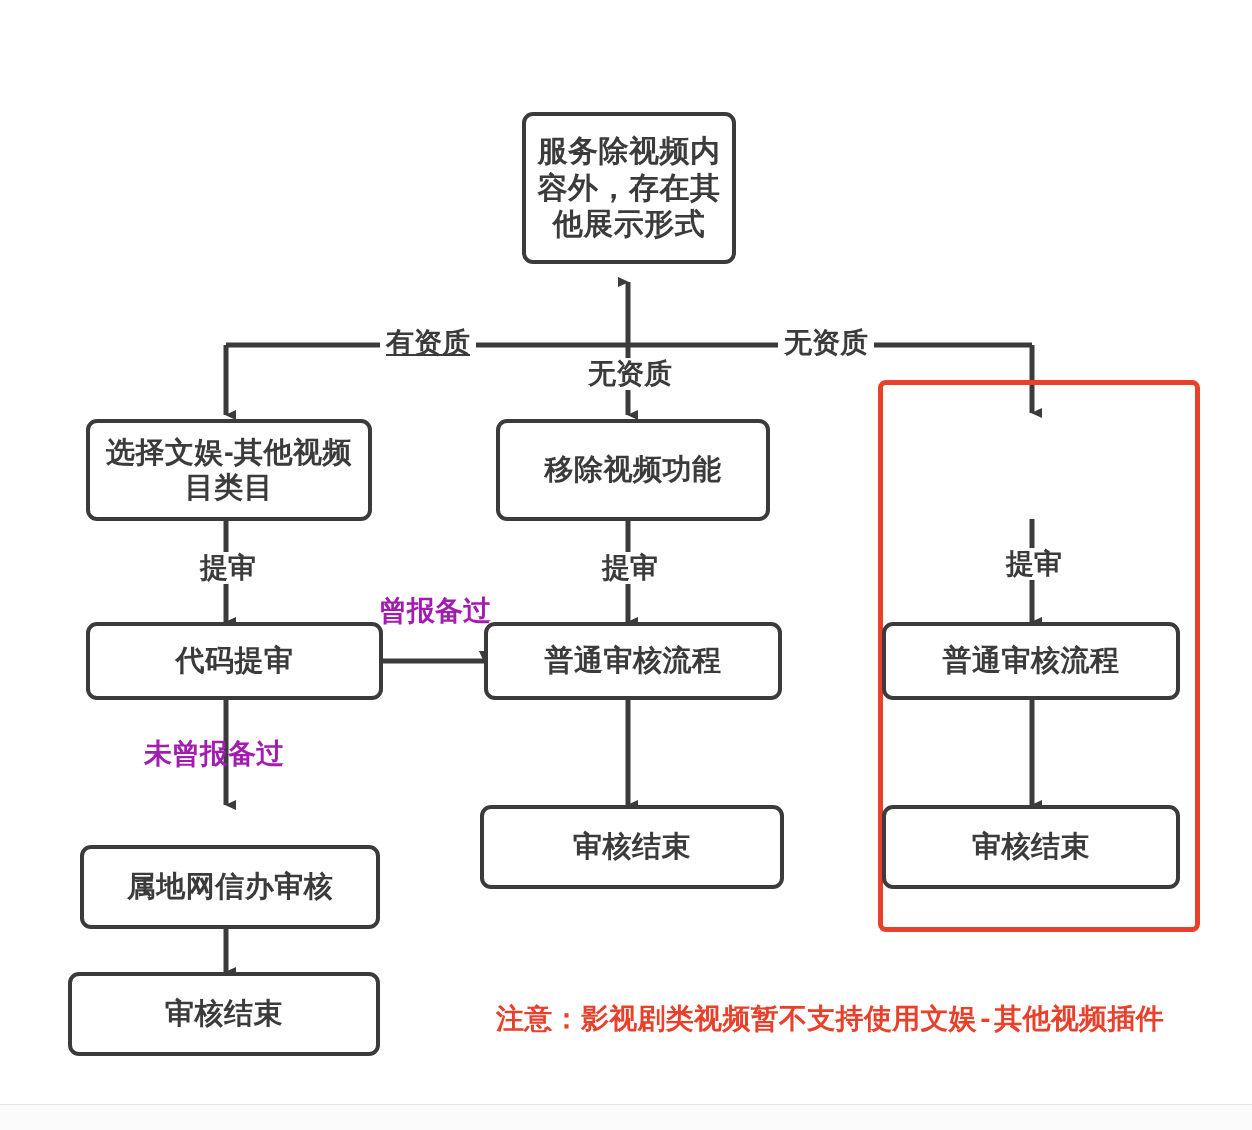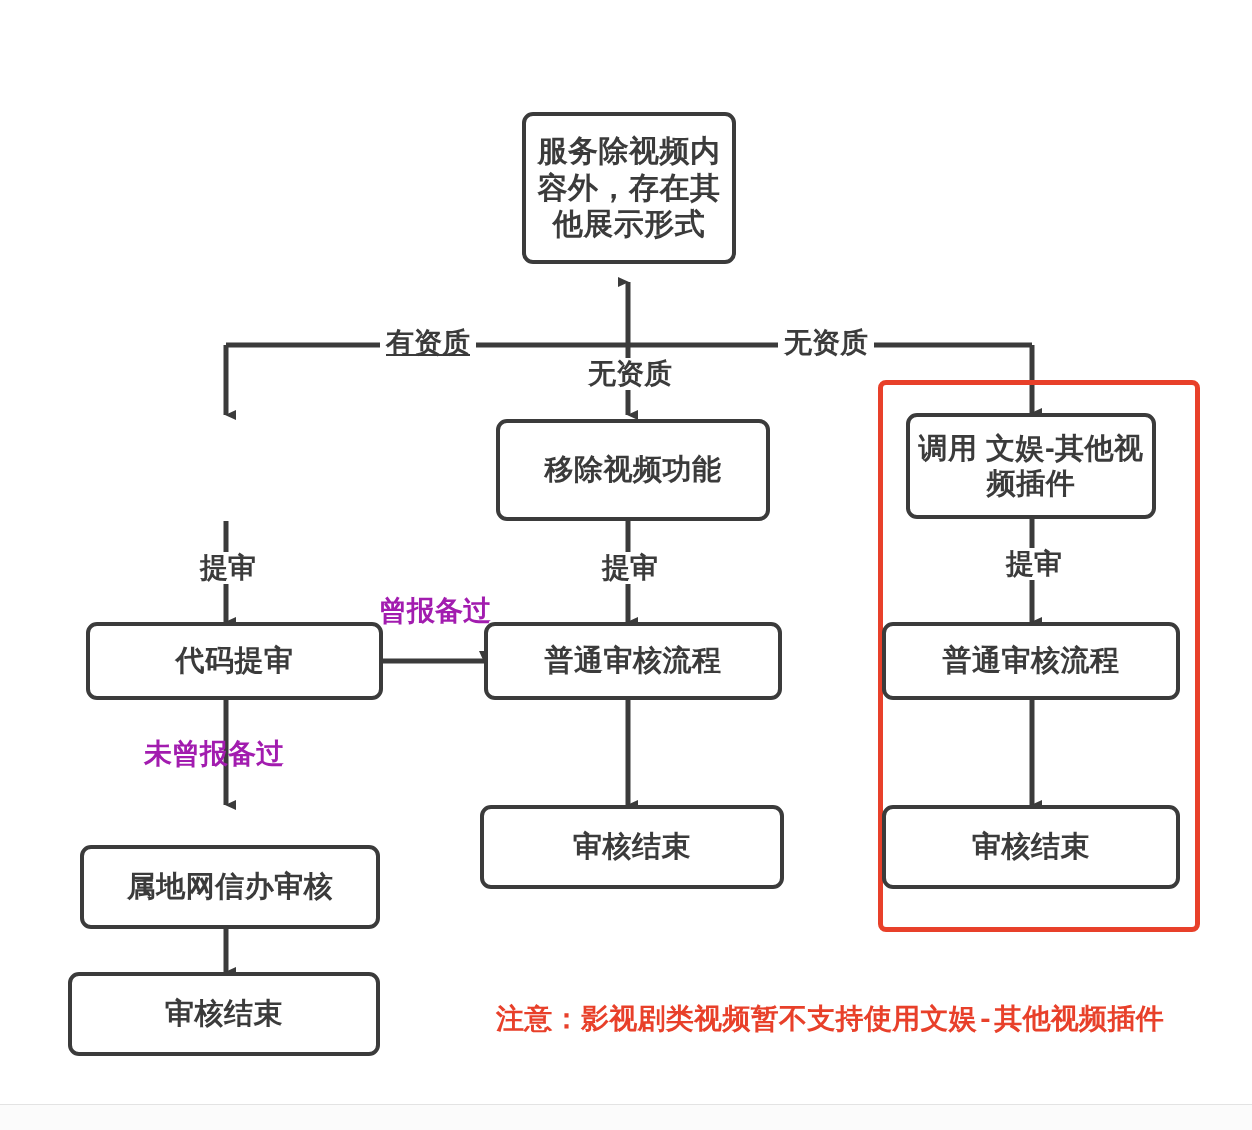--- a/index.html
+++ b/index.html
@@ -128,20 +128,23 @@
       <path d="M1032,700 L1032,805" marker-end="url(#arrow-down)"></path>
     </g>
   </svg>
 
   <div class="highlight-box" style="left:878px; top:380px; width:322px; height:552px;"></div>
 
   <div class="node" style="left:522px; top:112px; width:214px; height:152px; font-size:30px;">
     <span>服务除视频内容外，存在其他展示形式</span>
   </div>
 
+  <div class="node" style="left:86px; top:419px; width:286px; height:102px;">
+    <span>选择文娱-其他视频目类目</span>
+  </div>
 
   <div class="node" style="left:86px; top:622px; width:297px; height:78px;">
     <span>代码提审</span>
   </div>
 
   <div class="node" style="left:80px; top:805px; width:300px; height:84px;margin-top:40px;">
     <span>属地网信办审核</span>
   </div>
 
   <div class="node" style="left:68px; top:972px; width:312px; height:84px;">
@@ -153,23 +156,20 @@
   </div>
 
   <div class="node" style="left:484px; top:622px; width:298px; height:78px;">
     <span>普通审核流程</span>
   </div>
 
   <div class="node" style="left:480px; top:805px; width:304px; height:84px;">
     <span>审核结束</span>
   </div>
 
-  <div class="node" style="left:906px; top:413px; width:250px; height:106px;">
-    <span>调用 文娱-其他视频插件</span>
-  </div>
 
   <div class="node" style="left:882px; top:622px; width:298px; height:78px;">
     <span>普通审核流程</span>
   </div>
 
   <div class="node" style="left:882px; top:805px; width:298px; height:84px;">
     <span>审核结束</span>
   </div>
 
   <div class="edge-label" style="left:380px; top:327px; background:#ffffff; padding:0 6px;text-decoration:underline;">有资质</div>

